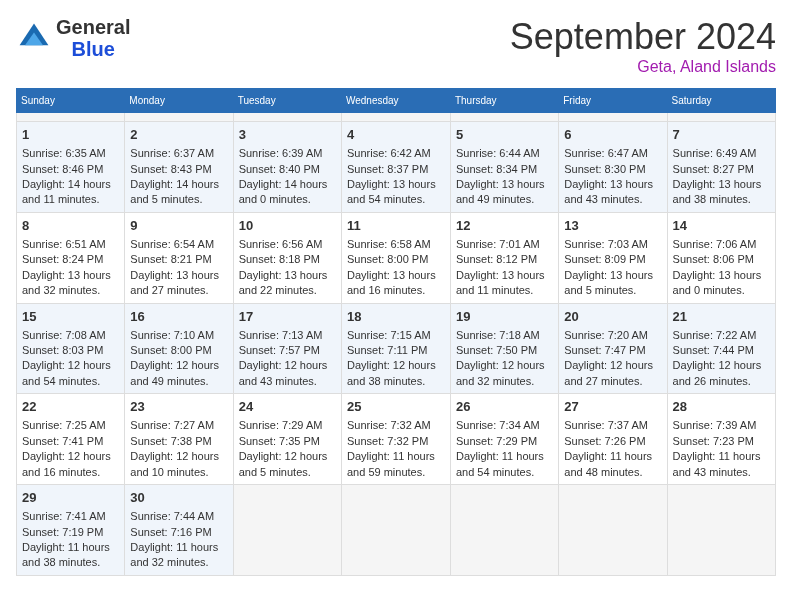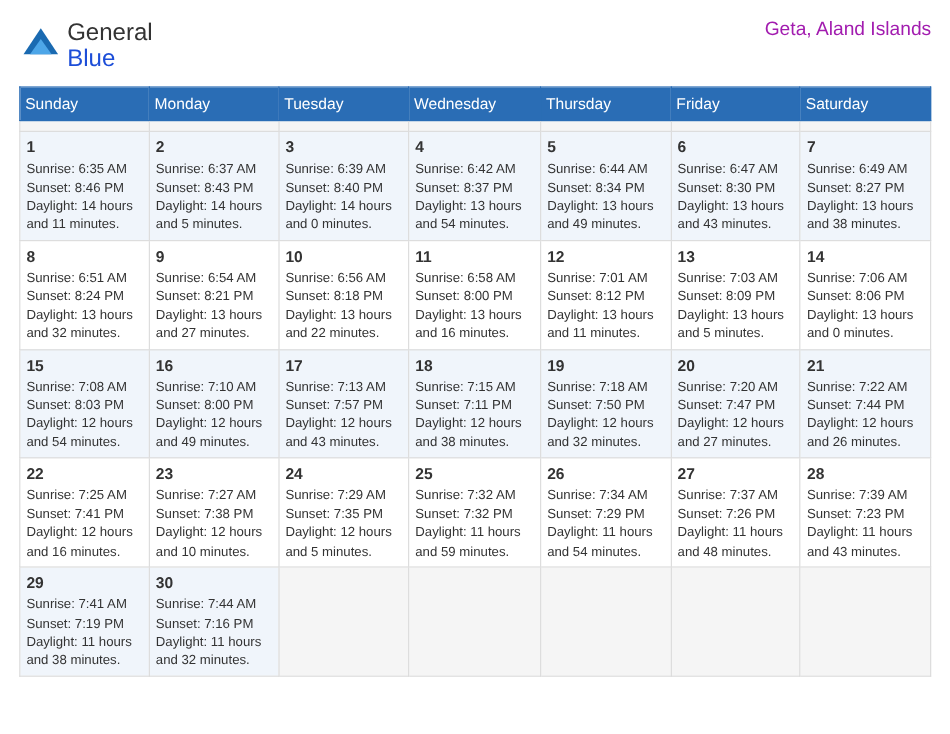--- a/index.html
+++ b/index.html
@@ -16,22 +16,23 @@
       align-items: flex-start;
       margin-bottom: 12px;
     }
     .logo {
       display: flex;
       align-items: center;
       gap: 4px;
     }
     .logo-text {
       font-size: 20px;
-      font-weight: normal;
+      font-weight: bold;
       line-height: 1.1;
+      text-align: center;
     }
     .logo-general { color: #333; }
     .logo-blue { color: #1d4ed8; }
     .logo-icon {
       width: 36px;
       height: 36px;
     }
     .title-block {
       text-align: right;
     }
@@ -47,21 +48,21 @@
     .calendar {
       width: 100%;
       border-collapse: collapse;
       font-size: 11px;
     }
     .calendar th {
       background: #2a6db5;
       color: #fff;
       padding: 6px 4px;
       text-align: left;
-      font-size: 13px;
+      font-size: 10px;
       font-weight: normal;
       border: 1px solid #2a6db5;
     }
     .calendar td {
       vertical-align: top;
       padding: 4px 5px;
       border: 1px solid #ddd;
       width: 113px;
       min-height: 80px;
       background: #fff;
@@ -89,20 +90,21 @@
     <svg class="logo-icon" viewBox="0 0 40 40">
       <polygon points="20,4 36,28 4,28" fill="#1a6ab1"></polygon>
       <polygon points="20,14 30,28 10,28" fill="#4da6e8"></polygon>
     </svg>
     <div class="logo-text">
       <span class="logo-general">General</span><br>
       <span class="logo-blue">Blue</span>
     </div>
   </div>
   <div class="title-block">
+    <div class="month-title">September 2024</div>
     <div class="location-title">Geta, Aland Islands</div>
   </div>
 </div>
 
 <table class="calendar">
   <thead>
     <tr>
       <th>Sunday</th>
       <th>Monday</th>
       <th>Tuesday</th>

